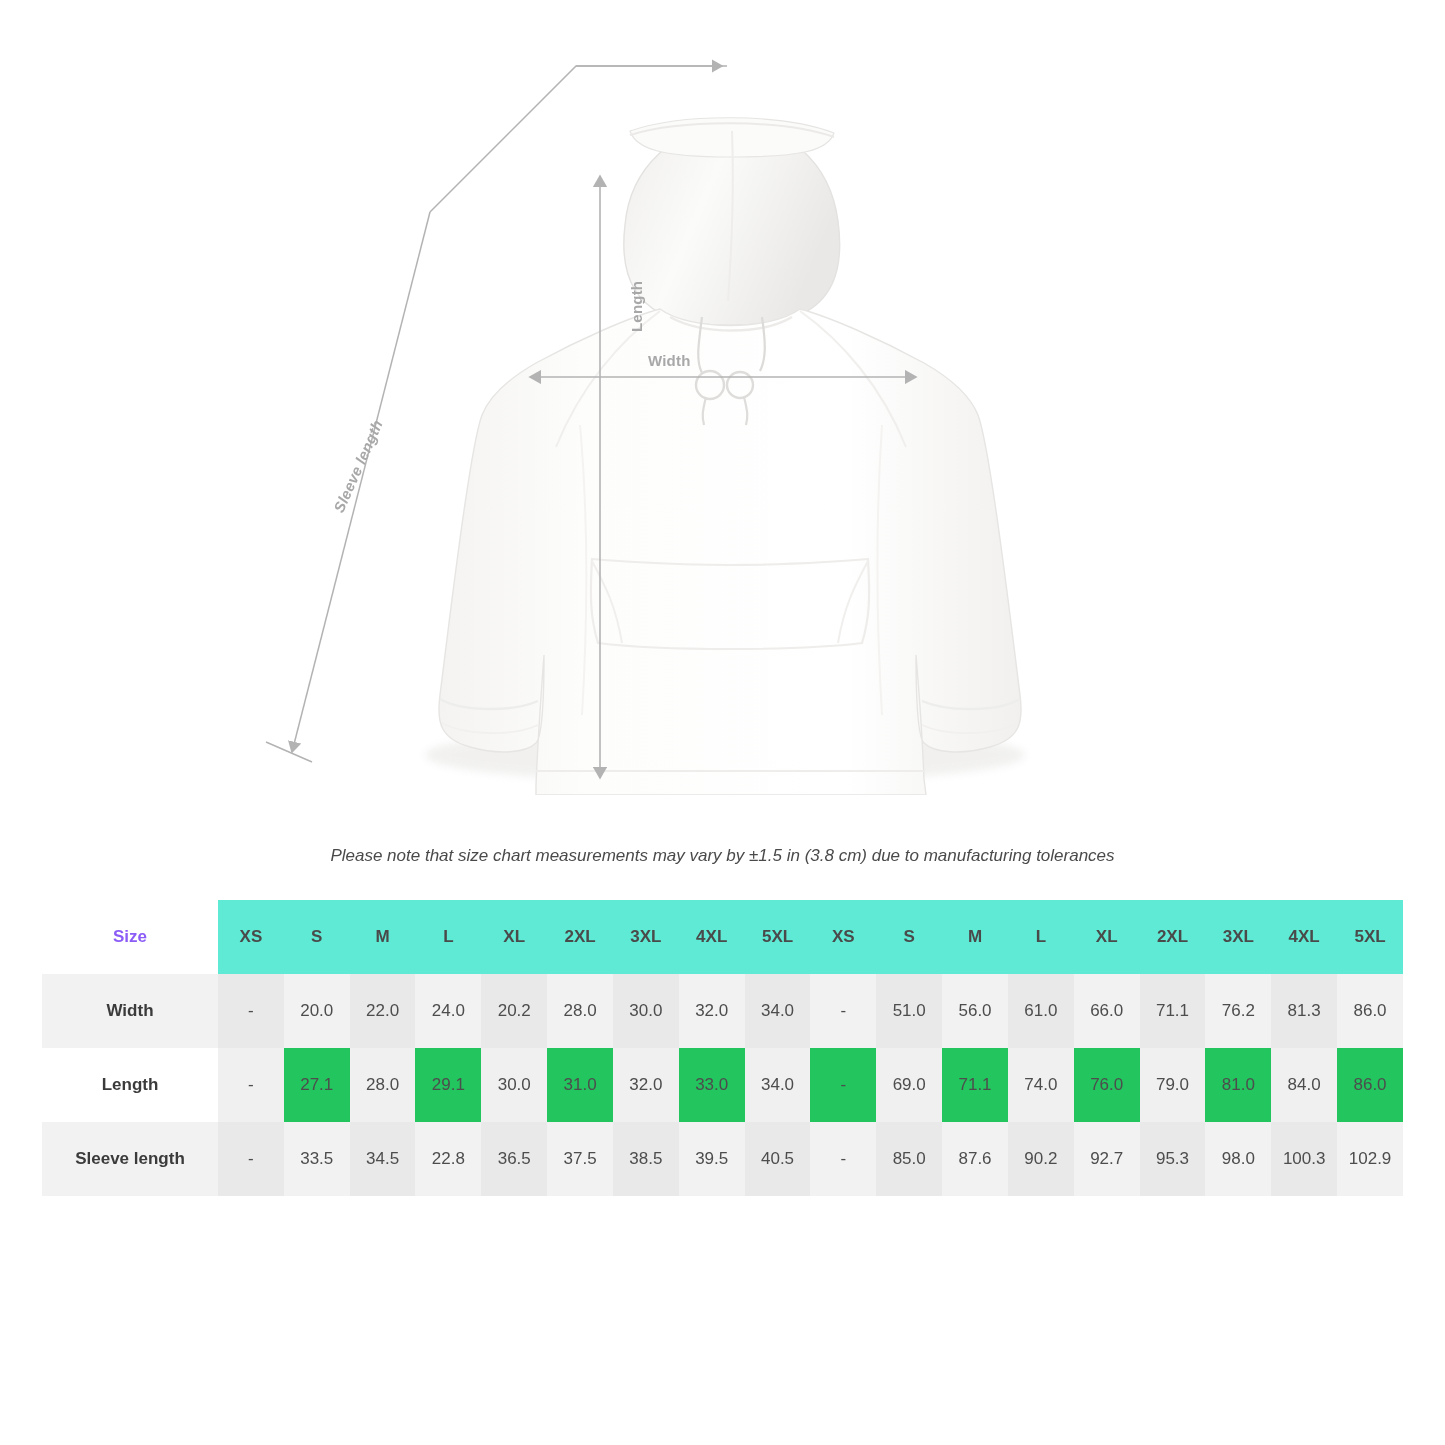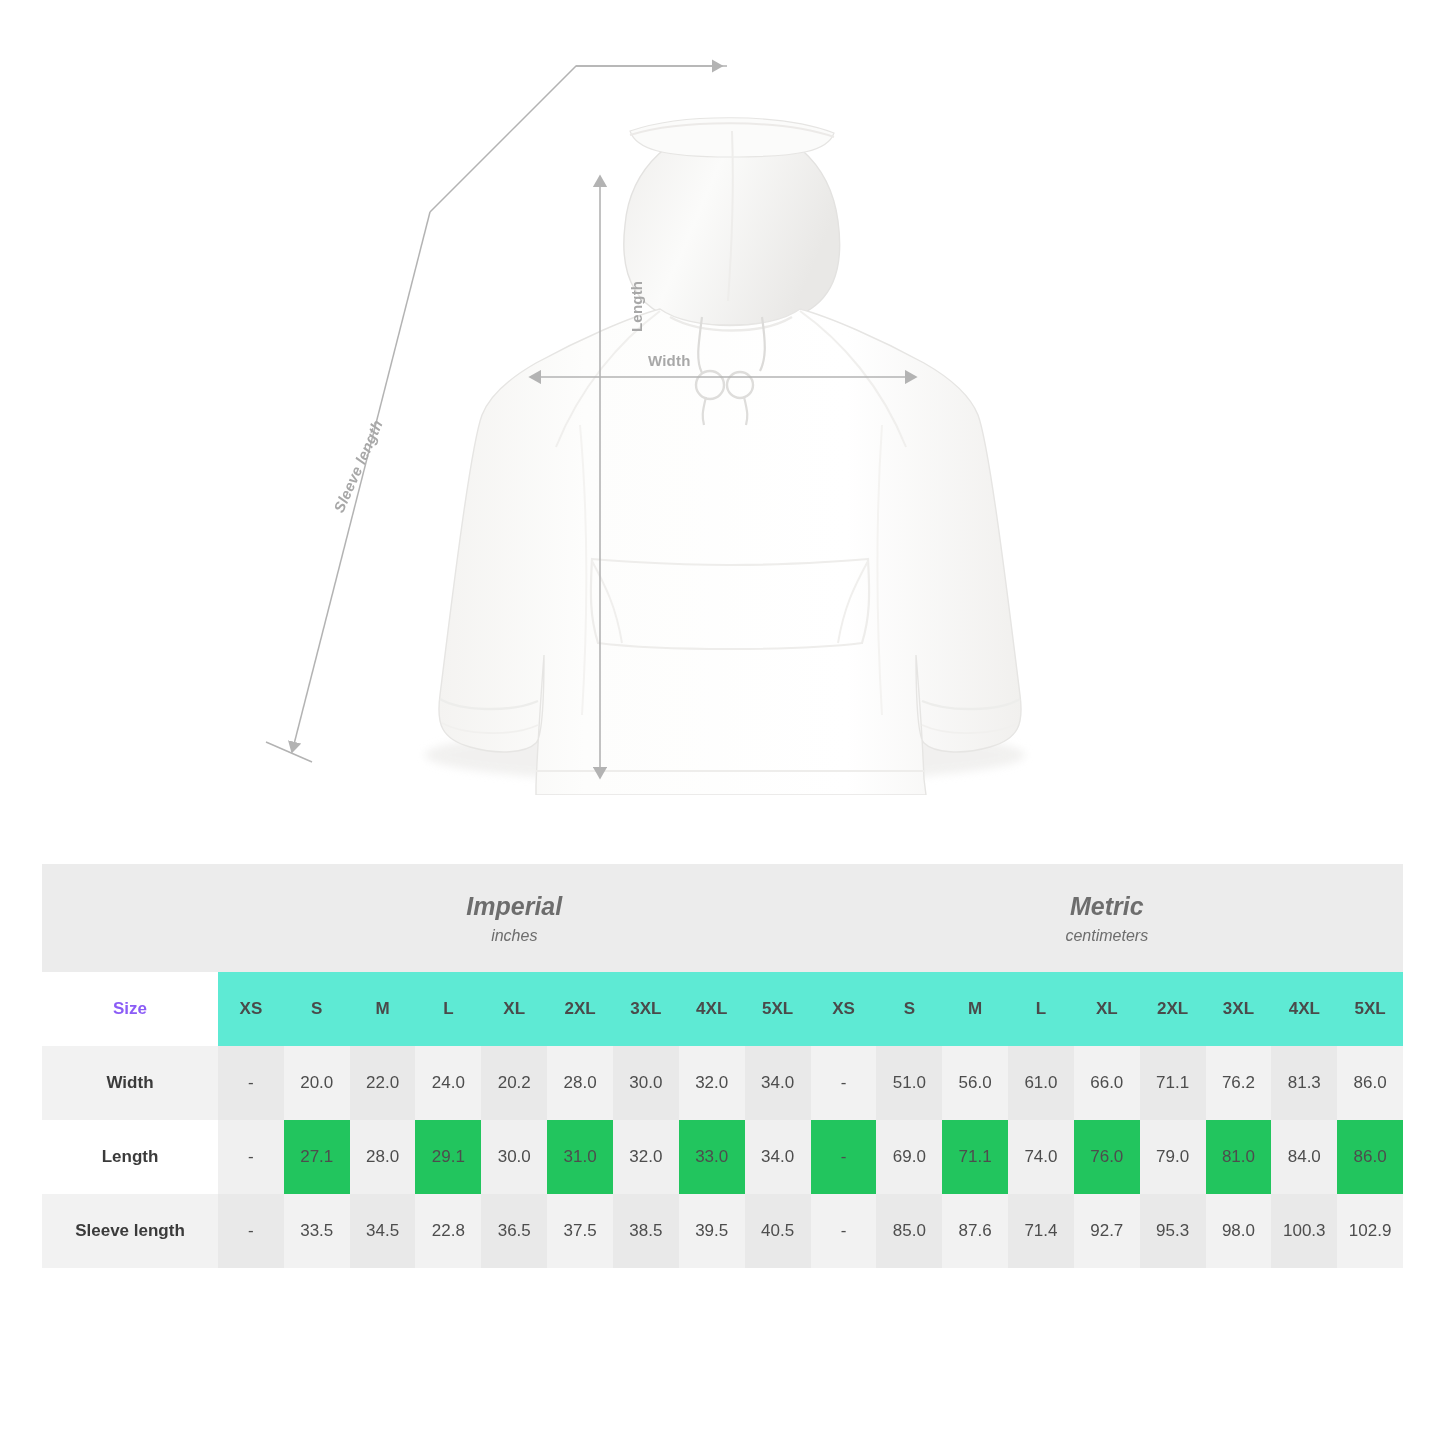--- a/index.html
+++ b/index.html
@@ -267,20 +267,21 @@
     <line x1="430" y1="212" x2="292" y2="752" stroke="#b3b3b3" stroke-width="1.5" marker-end="url(#arrHead)"></line>
     <line x1="266" y1="742" x2="312" y2="762" stroke="#b3b3b3" stroke-width="1.5"></line>
   </svg>
 
   <div class="meas-label vertical" style="left:628px; top:332px;">Length</div>
   <div class="meas-label" style="left:648px; top:352px;">Width</div>
   <div class="meas-label sleeve" style="left:330px; top:508px;">Sleeve length</div>
 </div>
 
 <div class="title-block">
+  <div class="chart-note">Please note that size chart measurements may vary by ±1.5 in (3.8 cm) due to manufacturing tolerances</div>
 </div>
 
 <div class="table-wrap">
   <table class="size-table">
     <colgroup id="colgroup">
         <col style="width: 176px;">
         <col style="width: 65.8333px;">
         <col style="width: 65.8333px;">
         <col style="width: 65.8333px;">
         <col style="width: 65.8333px;">
@@ -293,31 +294,20 @@
         <col style="width: 65.8333px;">
         <col style="width: 65.8333px;">
         <col style="width: 65.8333px;">
         <col style="width: 65.8333px;">
         <col style="width: 65.8333px;">
         <col style="width: 65.8333px;">
         <col style="width: 65.8333px;">
         <col style="width: 65.8333px;">
       </colgroup>
     <tbody id="table-body">
-        <tr>
-          <td class="corner-cell"></td>
-          <td class="unit-cell" colspan="9">
-            <div class="unit-name">Imperial</div>
-            <div class="unit-sub">inches</div>
-          </td>
-          <td class="unit-cell" colspan="9">
-            <div class="unit-name">Metric</div>
-            <div class="unit-sub">centimeters</div>
-          </td>
-        </tr>
         <tr class="head-row">
           <td class="rowlabel">Size</td>
           <td class="shade">XS</td>
           <td class="plain">S</td>
           <td class="shade">M</td>
           <td class="plain">L</td>
           <td class="shade">XL</td>
           <td class="plain">2XL</td>
           <td class="shade">3XL</td>
           <td class="plain">4XL</td>
@@ -381,21 +371,21 @@
           <td class="shade">34.5</td>
           <td class="plain">22.8</td>
           <td class="shade">36.5</td>
           <td class="plain">37.5</td>
           <td class="shade">38.5</td>
           <td class="plain">39.5</td>
           <td class="shade">40.5</td>
           <td class="plain">-</td>
           <td class="shade">85.0</td>
           <td class="plain">87.6</td>
-          <td class="shade">71.4</td>
+          <td class="shade">90.2</td>
           <td class="plain">92.7</td>
           <td class="shade">95.3</td>
           <td class="plain">98.0</td>
           <td class="shade">100.3</td>
           <td class="plain">102.9</td>
         </tr>
       </tbody>
   </table>
 </div>
 

